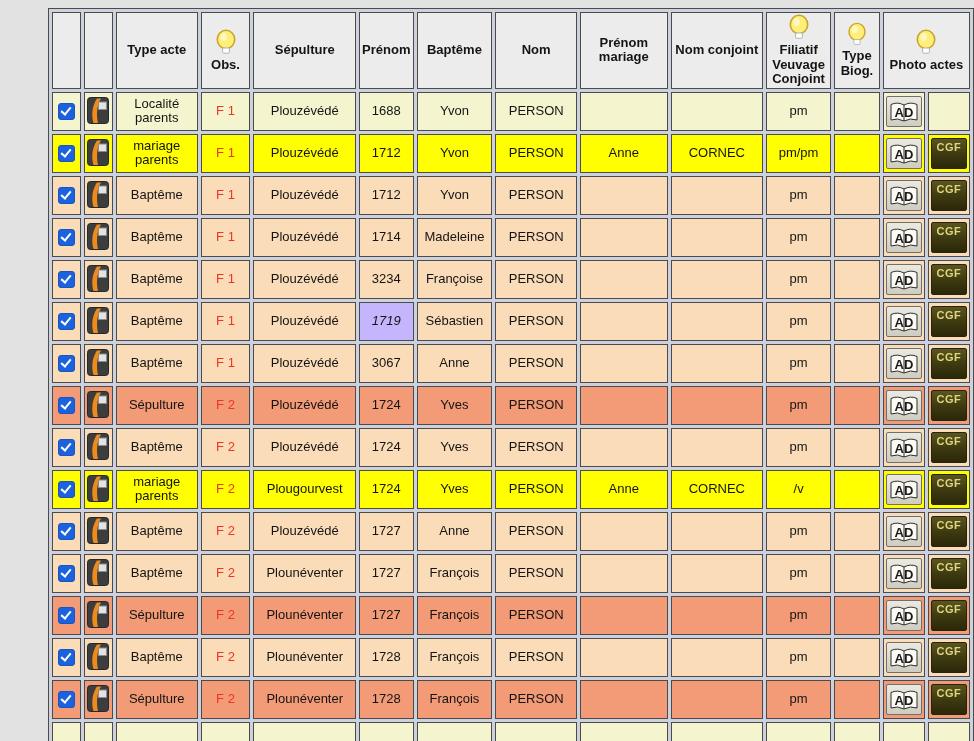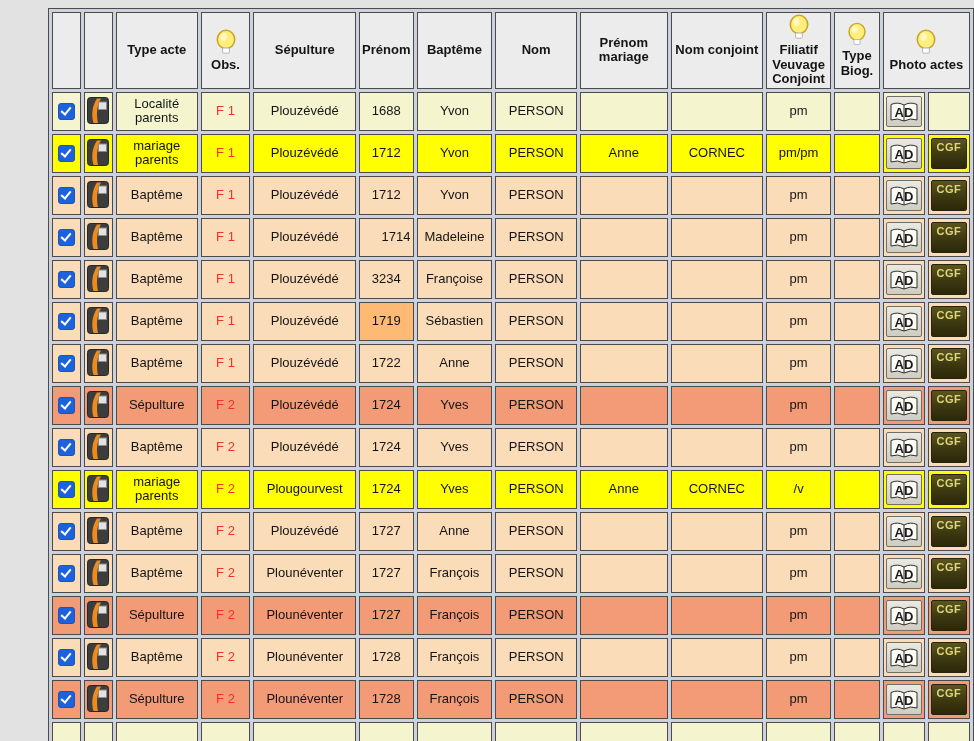--- a/index.html
+++ b/index.html
@@ -186,21 +186,21 @@
         <tr>
           <td style="background: rgb(251, 220, 184);"><span class="cb checked"></span></td>
           <td style="background: rgb(251, 220, 184);"><button class="rec-btn"><svg width="22" height="27" viewBox="0 0 22 27">
                 <rect x="0.5" y="0.5" width="21" height="26" rx="3" fill="#3d3d3d" stroke="#23272e"></rect>
                 <path d="M6.5 26 C4 17.5 5.5 8 10 1.5 L14 1.5 C10 8 9 17.5 11 26 Z" fill="#ef8b1c"></path>
                 <rect x="11.5" y="5" width="8" height="7.5" fill="#e3e3e3" stroke="#8a8a8a"></rect>
               </svg></button></td>
           <td style="background: rgb(251, 220, 184);">Baptême</td>
           <td class="obs" style="background: rgb(251, 220, 184);">F 1</td>
           <td style="background: rgb(251, 220, 184);">Plouzévédé</td>
-          <td style="background: rgb(251, 220, 184); text-align: right;">1714</td>
+          <td style="background: rgb(251, 220, 184);">1714</td>
           <td style="background: rgb(251, 220, 184);">Madeleine</td>
           <td style="background: rgb(251, 220, 184);">PERSON</td>
           <td style="background: rgb(251, 220, 184);"></td>
           <td style="background: rgb(251, 220, 184);"></td>
           <td style="background: rgb(251, 220, 184);">pm</td>
           <td style="background: rgb(251, 220, 184);"></td>
           <td style="background: rgb(251, 220, 184);"><button class="ad-btn"><svg width="30" height="24" viewBox="0 0 30 24">
                 <path d="M2 4.5 Q8.5 1.5 15 5 Q21.5 1.5 28 4.5 L28 20 Q21.5 17.5 15 21 Q8.5 17.5 2 20 Z" fill="#fbfaf4" stroke="#2e2e2a"></path>
                 <line x1="15" y1="5" x2="15" y2="21" stroke="#2e2e2a"></line>
               </svg><span class="ad-label">AD</span></button></td>
@@ -236,21 +236,21 @@
         <tr>
           <td style="background: rgb(251, 220, 184);"><span class="cb checked"></span></td>
           <td style="background: rgb(251, 220, 184);"><button class="rec-btn"><svg width="22" height="27" viewBox="0 0 22 27">
                 <rect x="0.5" y="0.5" width="21" height="26" rx="3" fill="#3d3d3d" stroke="#23272e"></rect>
                 <path d="M6.5 26 C4 17.5 5.5 8 10 1.5 L14 1.5 C10 8 9 17.5 11 26 Z" fill="#ef8b1c"></path>
                 <rect x="11.5" y="5" width="8" height="7.5" fill="#e3e3e3" stroke="#8a8a8a"></rect>
               </svg></button></td>
           <td style="background: rgb(251, 220, 184);">Baptême</td>
           <td class="obs" style="background: rgb(251, 220, 184);">F 1</td>
           <td style="background: rgb(251, 220, 184);">Plouzévédé</td>
-          <td style="background: #fdba74;">1719</td>
+          <td style="background: #c4b5fd; font-style: italic;">1719</td>
           <td style="background: rgb(251, 220, 184);">Sébastien</td>
           <td style="background: rgb(251, 220, 184);">PERSON</td>
           <td style="background: rgb(251, 220, 184);"></td>
           <td style="background: rgb(251, 220, 184);"></td>
           <td style="background: rgb(251, 220, 184);">pm</td>
           <td style="background: rgb(251, 220, 184);"></td>
           <td style="background: rgb(251, 220, 184);"><button class="ad-btn"><svg width="30" height="24" viewBox="0 0 30 24">
                 <path d="M2 4.5 Q8.5 1.5 15 5 Q21.5 1.5 28 4.5 L28 20 Q21.5 17.5 15 21 Q8.5 17.5 2 20 Z" fill="#fbfaf4" stroke="#2e2e2a"></path>
                 <line x1="15" y1="5" x2="15" y2="21" stroke="#2e2e2a"></line>
               </svg><span class="ad-label">AD</span></button></td>
@@ -261,21 +261,21 @@
         <tr>
           <td style="background: rgb(251, 220, 184);"><span class="cb checked"></span></td>
           <td style="background: rgb(251, 220, 184);"><button class="rec-btn"><svg width="22" height="27" viewBox="0 0 22 27">
                 <rect x="0.5" y="0.5" width="21" height="26" rx="3" fill="#3d3d3d" stroke="#23272e"></rect>
                 <path d="M6.5 26 C4 17.5 5.5 8 10 1.5 L14 1.5 C10 8 9 17.5 11 26 Z" fill="#ef8b1c"></path>
                 <rect x="11.5" y="5" width="8" height="7.5" fill="#e3e3e3" stroke="#8a8a8a"></rect>
               </svg></button></td>
           <td style="background: rgb(251, 220, 184);">Baptême</td>
           <td class="obs" style="background: rgb(251, 220, 184);">F 1</td>
           <td style="background: rgb(251, 220, 184);">Plouzévédé</td>
-          <td style="background: rgb(251, 220, 184);">1722</td>
+          <td style="background: rgb(251, 220, 184);">3067</td>
           <td style="background: rgb(251, 220, 184);">Anne</td>
           <td style="background: rgb(251, 220, 184);">PERSON</td>
           <td style="background: rgb(251, 220, 184);"></td>
           <td style="background: rgb(251, 220, 184);"></td>
           <td style="background: rgb(251, 220, 184);">pm</td>
           <td style="background: rgb(251, 220, 184);"></td>
           <td style="background: rgb(251, 220, 184);"><button class="ad-btn"><svg width="30" height="24" viewBox="0 0 30 24">
                 <path d="M2 4.5 Q8.5 1.5 15 5 Q21.5 1.5 28 4.5 L28 20 Q21.5 17.5 15 21 Q8.5 17.5 2 20 Z" fill="#fbfaf4" stroke="#2e2e2a"></path>
                 <line x1="15" y1="5" x2="15" y2="21" stroke="#2e2e2a"></line>
               </svg><span class="ad-label">AD</span></button></td>

